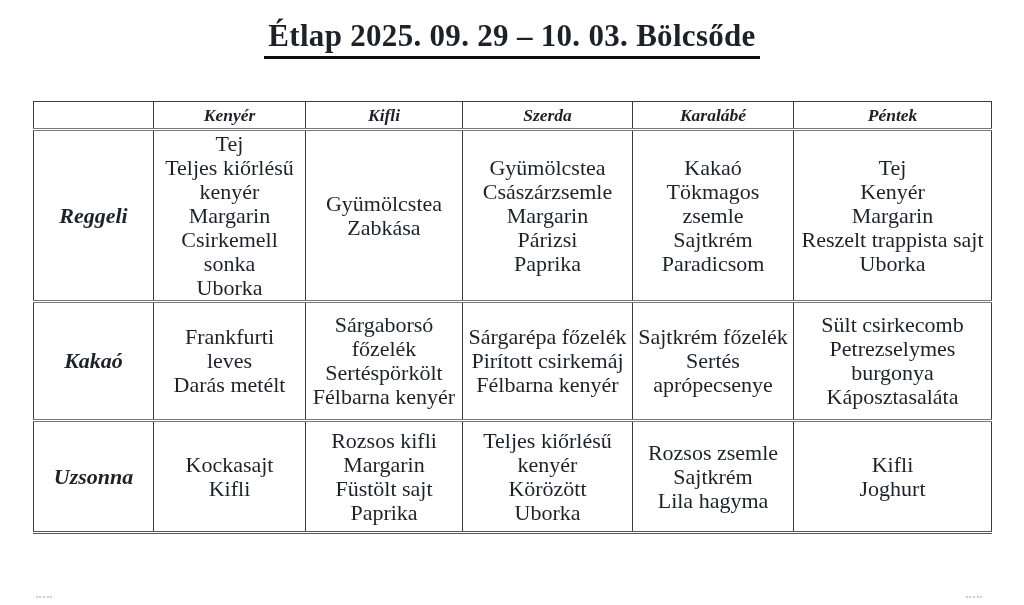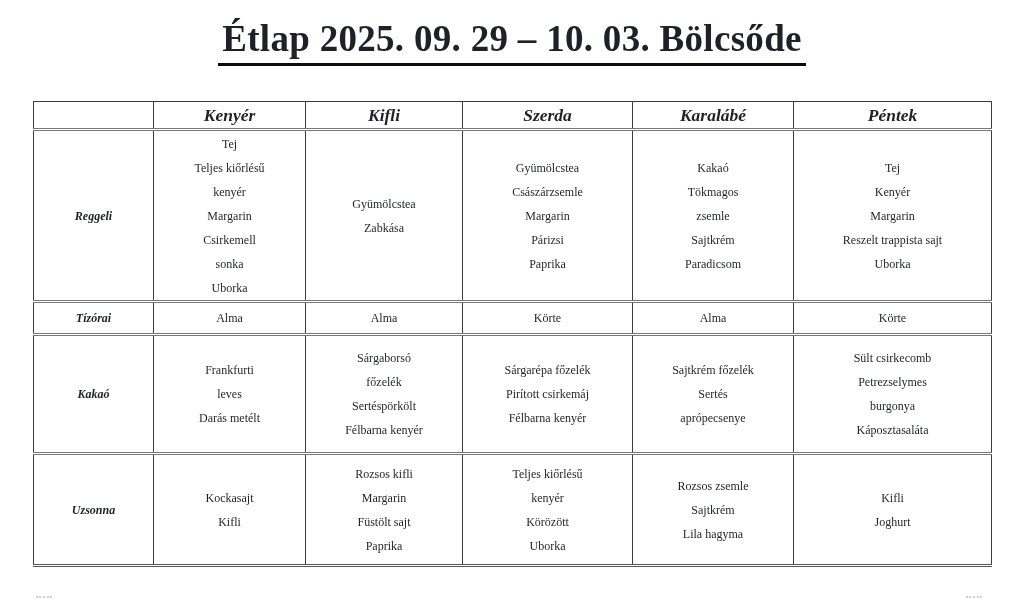--- a/index.html
+++ b/index.html
@@ -20,21 +20,21 @@
   }
   .title-wrap {
     position: absolute;
     top: 18px;
     left: 0;
     width: 1024px;
     text-align: center;
   }
   .title {
     display: inline-block;
-    font-size: 37px;
+    font-size: 31px;
     font-weight: bold;
     letter-spacing: 0.3px;
     border-bottom: 3px solid #0d0d0d;
     padding: 0 4px 2px 4px;
     line-height: 1.15;
   }
   table.menu {
     position: absolute;
     top: 101px;
     left: 33px;
@@ -42,21 +42,21 @@
     border-collapse: collapse;
     table-layout: fixed;
   }
   table.menu td {
     border-left: 1px solid #3c3c3c;
     border-right: 1px solid #3c3c3c;
     border-top: 3px double #787878;
     border-bottom: 3px double #787878;
     text-align: center;
     vertical-align: middle;
-    font-size: 12px;
+    font-size: 22px;
     line-height: 24px;
     white-space: pre-line;
     padding: 0 4px;
     overflow: hidden;
   }
   table.menu tr.r-header td { border-top: 1px solid #3c3c3c; height: 26px; }
   tr.r-header td, td.row-label {
     font-weight: bold;
     font-style: italic;
     font-size: 17.5px;
@@ -123,28 +123,20 @@
 zsemle
 Sajtkrém
 Paradicsom</td>
         <td>Tej
 Kenyér
 Margarin
 Reszelt trappista sajt
 Uborka</td>
       </tr>
 
-      <tr class="r-tizorai">
-        <td class="row-label">Tízórai</td>
-        <td>Alma</td>
-        <td>Alma</td>
-        <td>Körte</td>
-        <td>Alma</td>
-        <td>Körte</td>
-      </tr>
 
       <tr class="r-ebed">
         <td class="row-label">Kakaó</td>
         <td>Frankfurti
 leves
 Darás metélt</td>
         <td>Sárgaborsó
 főzelék
 Sertéspörkölt
 Félbarna kenyér</td>

